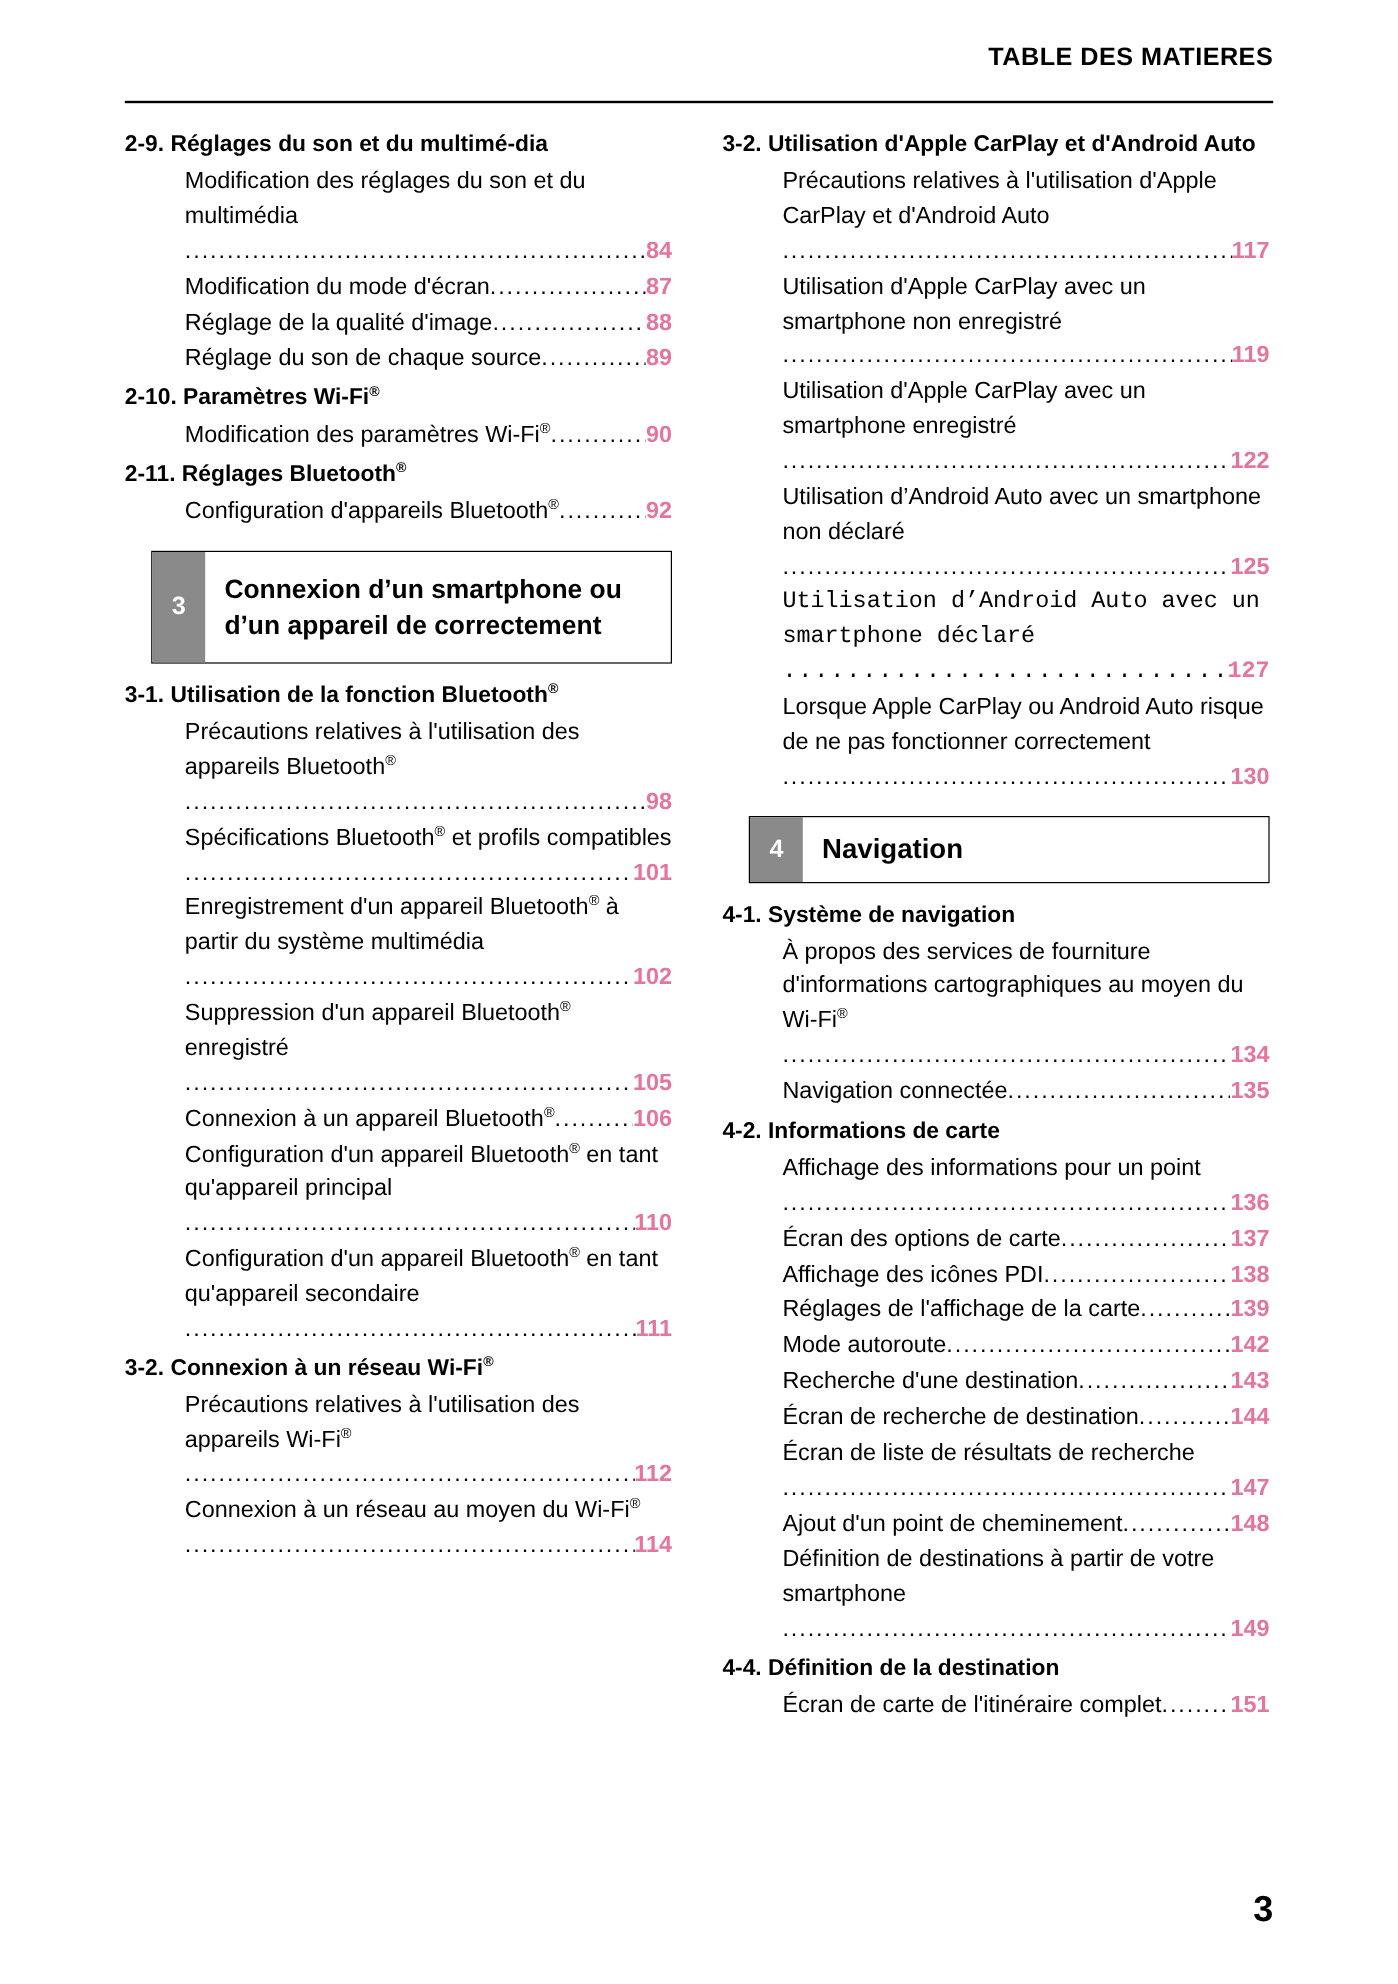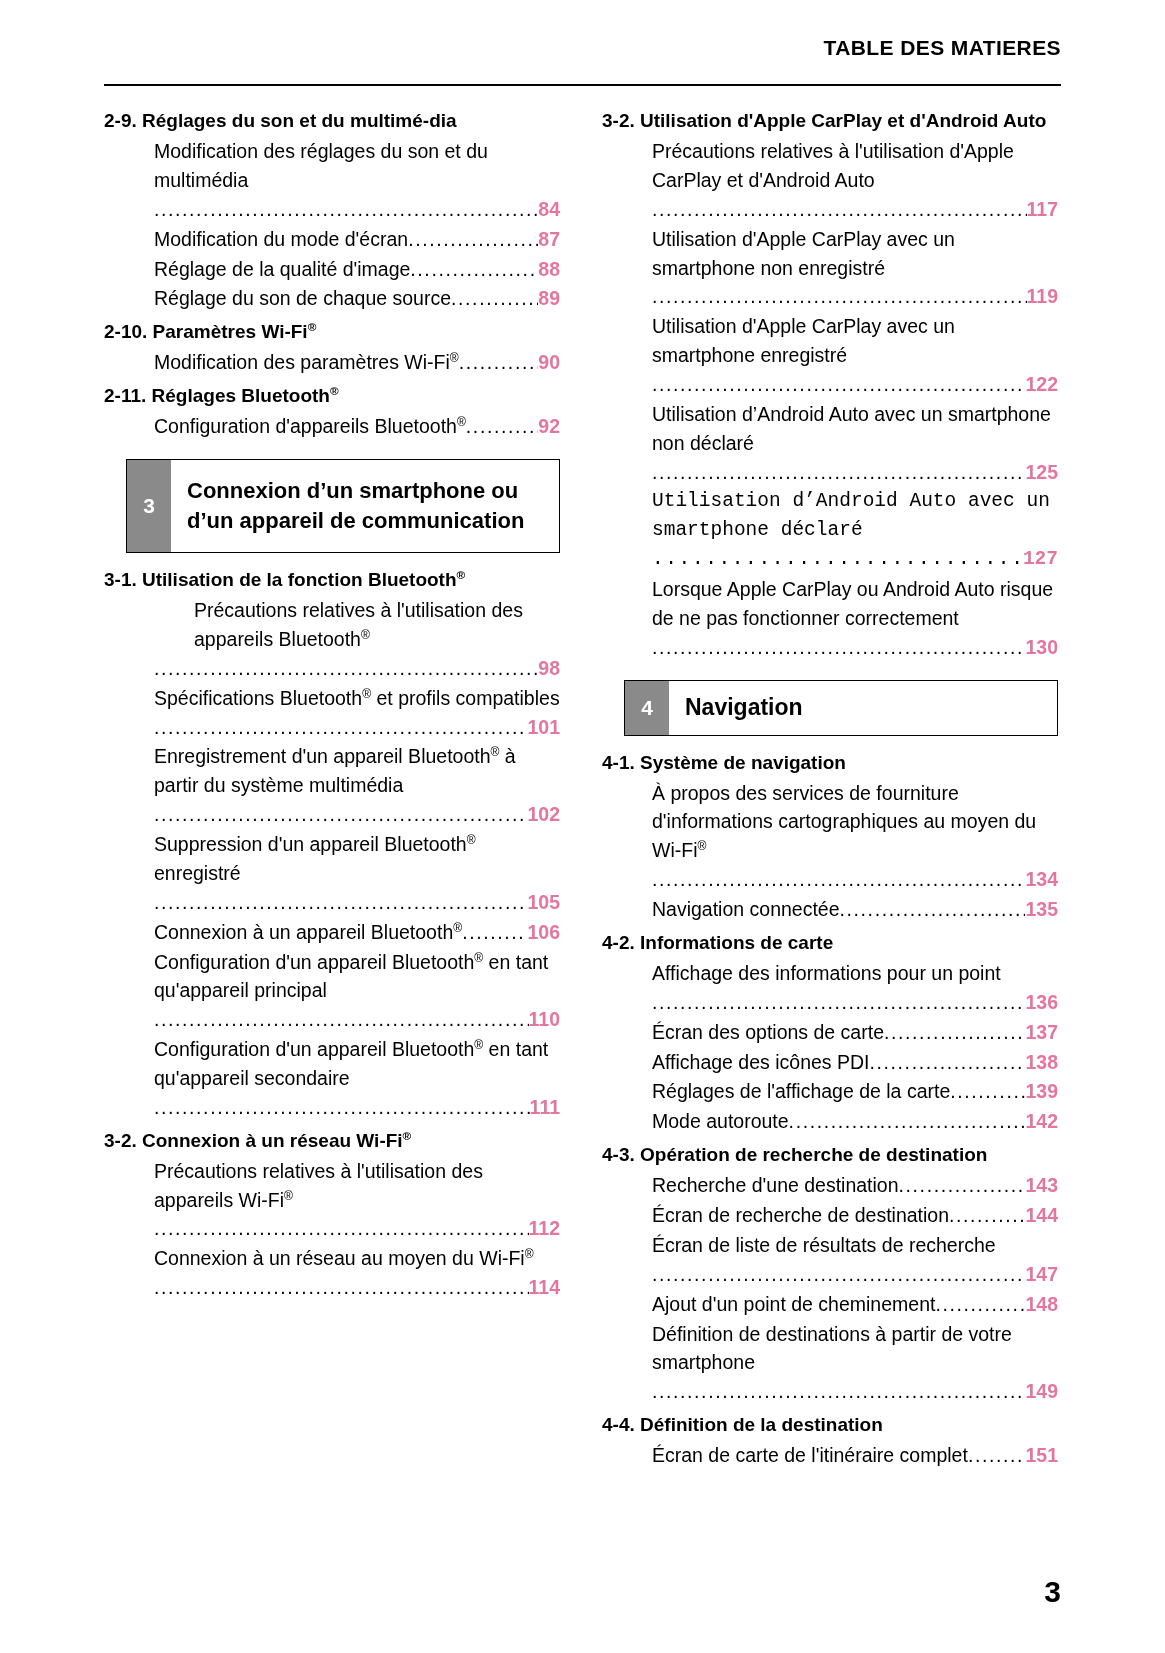--- a/index.html
+++ b/index.html
@@ -188,27 +188,27 @@
               <span style="display: inline;">Configuration d'appareils Bluetooth<sup>®</sup></span>
               <span style="display: inline-flex; align-items: baseline; min-width: 70px; flex: 1 1 70px;">
                 <span class="fill">..........................................................................................</span>
                 <span class="pg">92</span>
               </span>
             </span>
           </div>
         </div>
         <div class="chapter">
           <div class="num">3</div>
-          <div class="title">Connexion d’un smartphone ou d’un appareil de communication</div>
+          <div class="title">Connexion d’un smartphone ou d’un appareil de correctement</div>
         </div>
         <div class="sec-head">3-1. Utilisation de la fonction Bluetooth<sup>®</sup></div>
         <div class="entry-wrap">
           <div class="l1" style="display: block;">
             <span style="display: flex; flex-wrap: wrap; align-items: baseline;">
-              <span style="display: inline; margin-left: 40px;">Précautions relatives à l'utilisation des appareils Bluetooth<sup>®</sup></span>
+              <span style="display: inline;">Précautions relatives à l'utilisation des appareils Bluetooth<sup>®</sup></span>
               <span style="display: inline-flex; align-items: baseline; min-width: 70px; flex: 1 1 70px;">
                 <span class="fill">..........................................................................................</span>
                 <span class="pg">98</span>
               </span>
             </span>
           </div>
         </div>
         <div class="entry-wrap">
           <div class="l1" style="display: block;">
             <span style="display: flex; flex-wrap: wrap; align-items: baseline;">
@@ -443,21 +443,20 @@
           <div class="l1" style="display: block;">
             <span style="display: flex; flex-wrap: wrap; align-items: baseline;">
               <span style="display: inline;">Mode autoroute</span>
               <span style="display: inline-flex; align-items: baseline; min-width: 70px; flex: 1 1 70px;">
                 <span class="fill">..........................................................................................</span>
                 <span class="pg">142</span>
               </span>
             </span>
           </div>
         </div>
-        <div class="sec-head">4-3. Opération de recherche de destination</div>
         <div class="entry-wrap">
           <div class="l1" style="display: block;">
             <span style="display: flex; flex-wrap: wrap; align-items: baseline;">
               <span style="display: inline;">Recherche d'une destination</span>
               <span style="display: inline-flex; align-items: baseline; min-width: 70px; flex: 1 1 70px;">
                 <span class="fill">..........................................................................................</span>
                 <span class="pg">143</span>
               </span>
             </span>
           </div>

